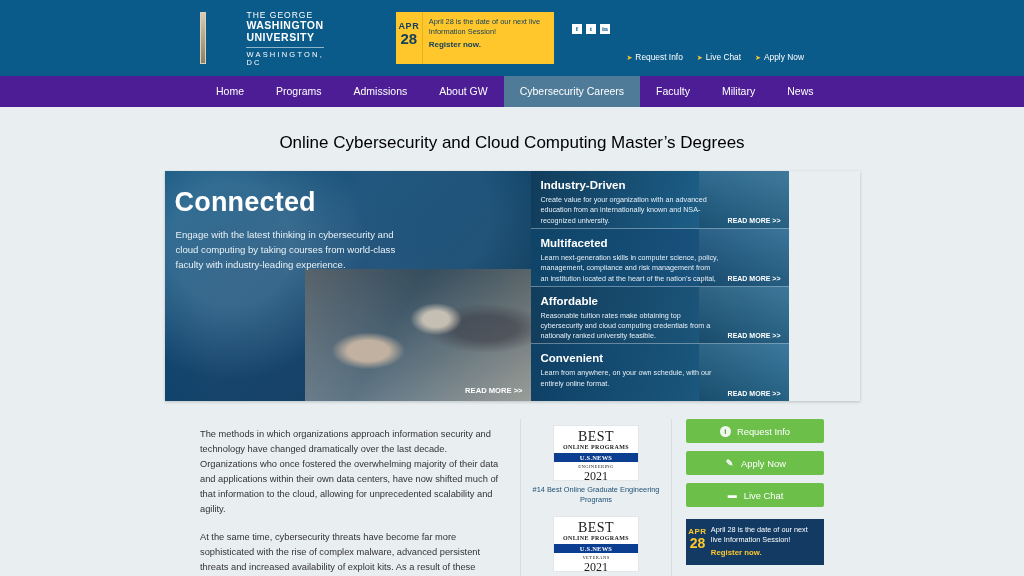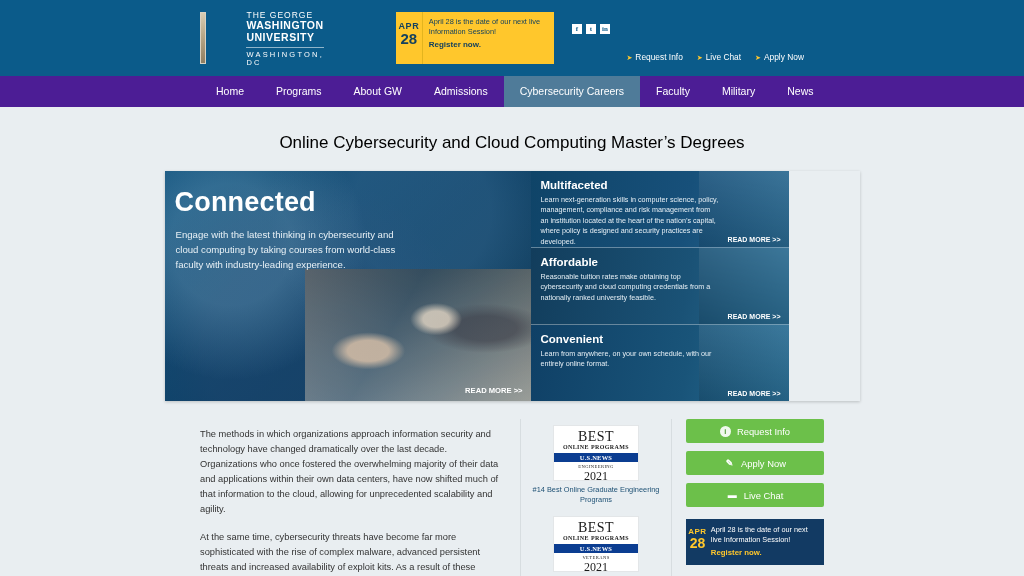--- a/index.html
+++ b/index.html
@@ -442,42 +442,47 @@
       <a href="#"><span class="caret">➤</span><span>Apply Now</span></a>
     </div>
 
   </div>
 </div>
 
 <div class="nav">
   <div class="nav-inner">
     <div class="nav-item">Home</div>
     <div class="nav-item">Programs</div>
+    <div class="nav-item">Admissions</div>
     <div class="nav-item">About GW</div>
-    <div class="nav-item">Admissions</div>
     <div class="nav-item active">Cybersecurity Careers</div>
     <div class="nav-item">Faculty</div>
     <div class="nav-item">Military</div>
     <div class="nav-item">News</div>
   </div>
 </div>
 
 <div class="page-title">Online Cybersecurity and Cloud Computing Master’s Degrees</div>
 
 <div class="hero-wrap">
 
   <div class="hero-left">
     <div class="hero-title">Connected</div>
     <div class="hero-sub">Engage with the latest thinking in cybersecurity and cloud computing by taking courses from world-class faculty with industry-leading experience.</div>
     <div class="hero-photo"></div>
     <div class="hero-readmore">READ MORE &gt;&gt;</div>
   </div>
 
   <div class="hero-right">
 
+    <div class="panel panel-1">
+      <h3>Industry-Driven</h3>
+      <p>Create value for your organization with an advanced education from an internationally known and NSA-recognized university.</p>
+      <div class="rm">READ MORE &gt;&gt;</div>
+    </div>
 
     <div class="panel panel-2">
       <h3>Multifaceted</h3>
       <p>Learn next-generation skills in computer science, policy, management, compliance and risk management from an institution located at the heart of the nation’s capital, where policy is designed and security practices are developed.</p>
       <div class="rm">READ MORE &gt;&gt;</div>
     </div>
 
     <div class="panel panel-3">
       <h3>Affordable</h3>
       <p>Reasonable tuition rates make obtaining top cybersecurity and cloud computing credentials from a nationally ranked university feasible.</p>

